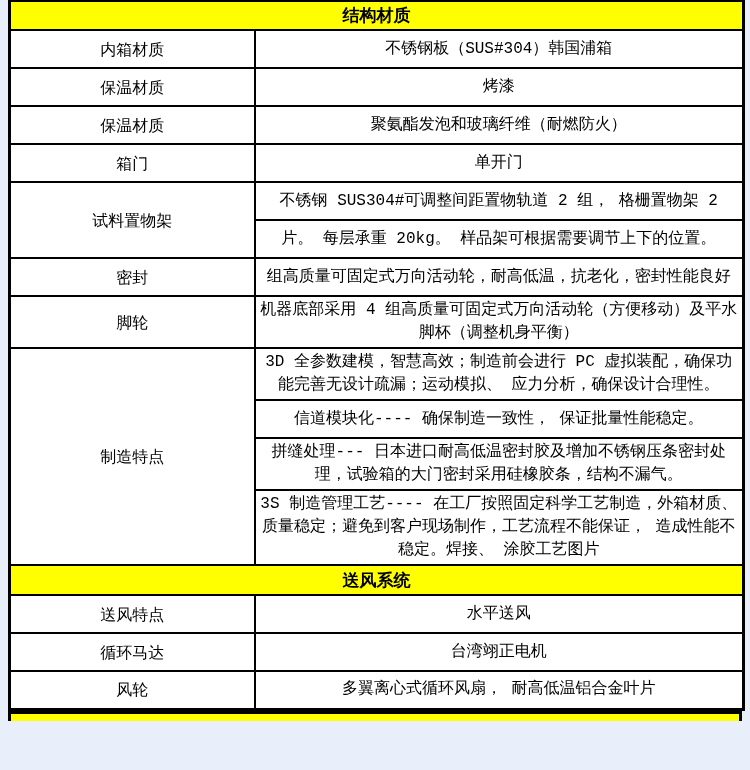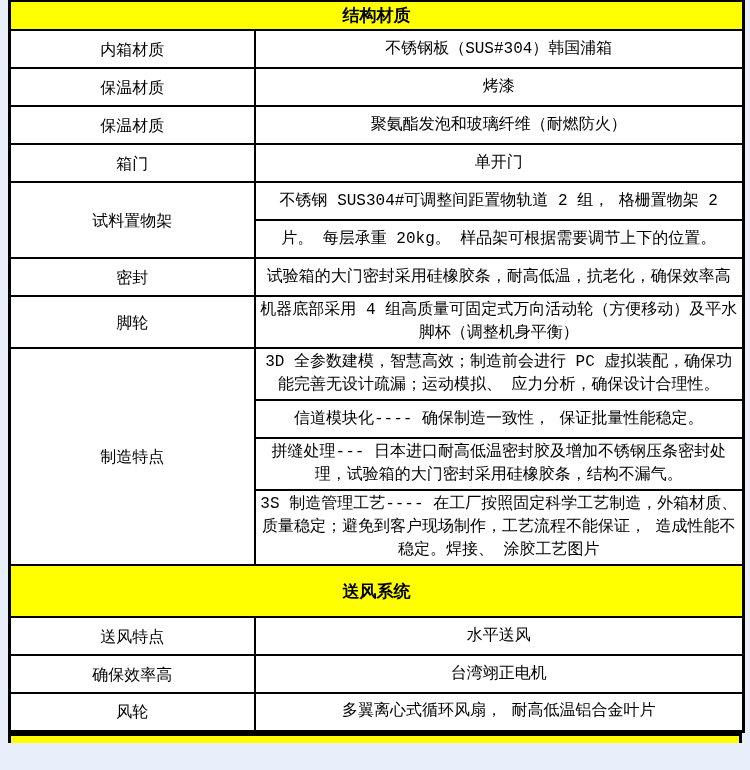--- a/index.html
+++ b/index.html
@@ -34,21 +34,21 @@
     vertical-align: middle;
     padding: 2px 4px;
     overflow: hidden;
   }
   td.hdr {
     background: #ffff00;
     font-weight: bold;
     font-size: 17px;
     height: 29px;
   }
-  td.hdr2 { height: 52px; }
+  td.hdr2 { height: 30px; }
   td.lbl { height: 38px; text-align: center; }
   td.val { height: 38px; font-family: Liberation Mono, monospace; }
   .h39 { height: 39px; }
   .h48 { height: 48px; }
   .h56 { height: 56px; }
   .h36 { height: 36px; }
   .h64 { height: 64px; }
   .h80 { height: 80px; }
   td.tight { padding: 2px 2px; }
   .footer-bar {
@@ -94,21 +94,21 @@
       <tr>
         <td class="lbl" rowspan="2">试料置物架</td>
         <td class="val">不锈钢 SUS304#可调整间距置物轨道 2 组， 格栅置物架 2</td>
       </tr>
       <tr>
         <td class="val">片。 每层承重 20kg。 样品架可根据需要调节上下的位置。</td>
       </tr>
 
       <tr>
         <td class="lbl h39">密封</td>
-        <td class="val h39 tight">试验箱的大门密封采用硅橡胶条，耐高低温，抗老化，确保效率高</td>
+        <td class="val h39 tight">组高质量可固定式万向活动轮，耐高低温，抗老化，密封性能良好</td>
       </tr>
 
       <tr>
         <td class="lbl h48">脚轮</td>
         <td class="val h48 tight">机器底部采用 4 组高质量可固定式万向活动轮（方便移动）及平水脚杯（调整机身平衡）</td>
       </tr>
 
       <tr>
         <td class="lbl" rowspan="4">制造特点</td>
         <td class="val h56 tight">3D 全参数建模，智慧高效；制造前会进行 PC 虚拟装配，确保功能完善无设计疏漏；运动模拟、 应力分析，确保设计合理性。</td>
@@ -124,21 +124,21 @@
       </tr>
 
       <tr>
         <td colspan="2" class="hdr hdr2">送风系统</td>
       </tr>
       <tr>
         <td class="lbl">送风特点</td>
         <td class="val">水平送风</td>
       </tr>
       <tr>
-        <td class="lbl">确保效率高</td>
+        <td class="lbl">循环马达</td>
         <td class="val">台湾翊正电机</td>
       </tr>
       <tr>
         <td class="lbl h36">风轮</td>
         <td class="val h36">多翼离心式循环风扇， 耐高低温铝合金叶片</td>
       </tr>
     </tbody>
   </table>
   <div class="footer-bar"></div>
 </div>

